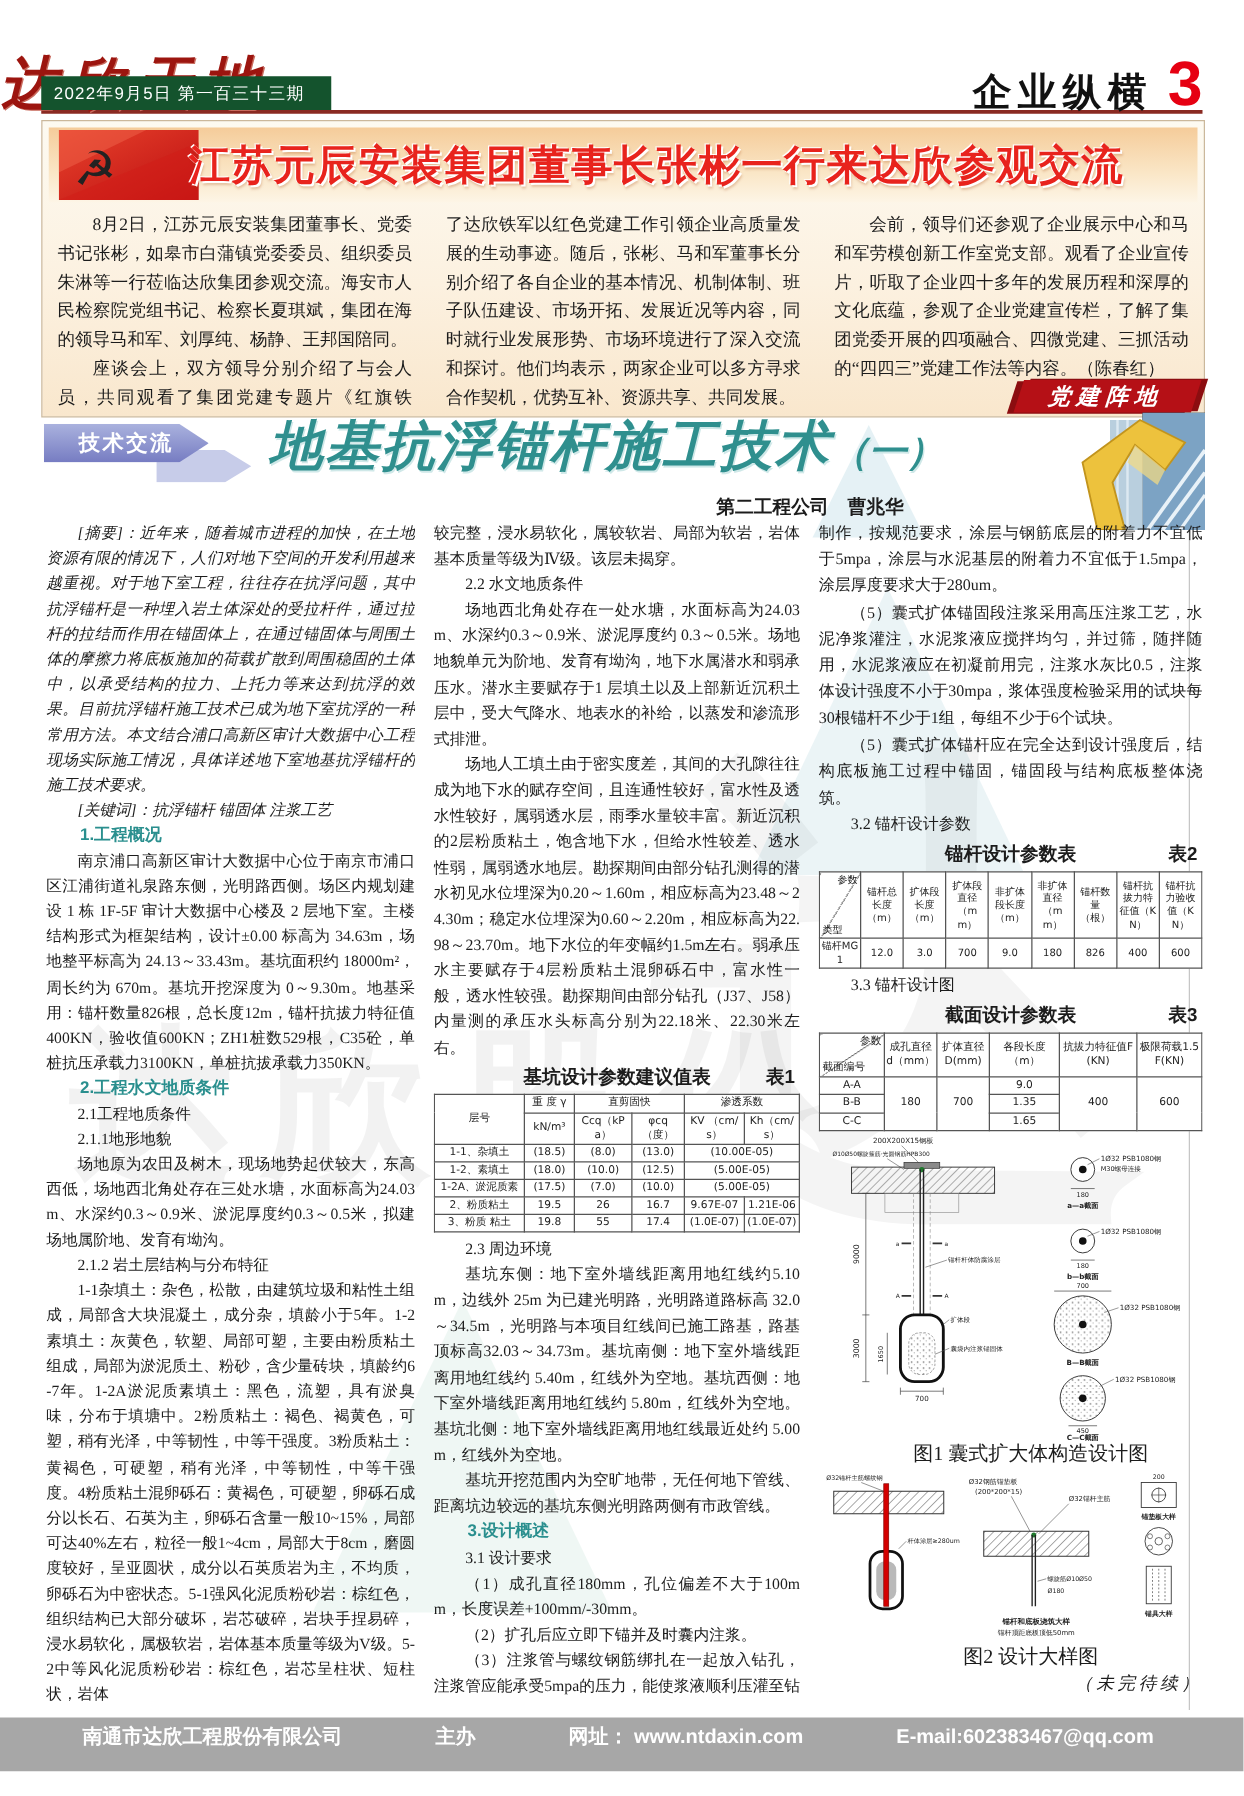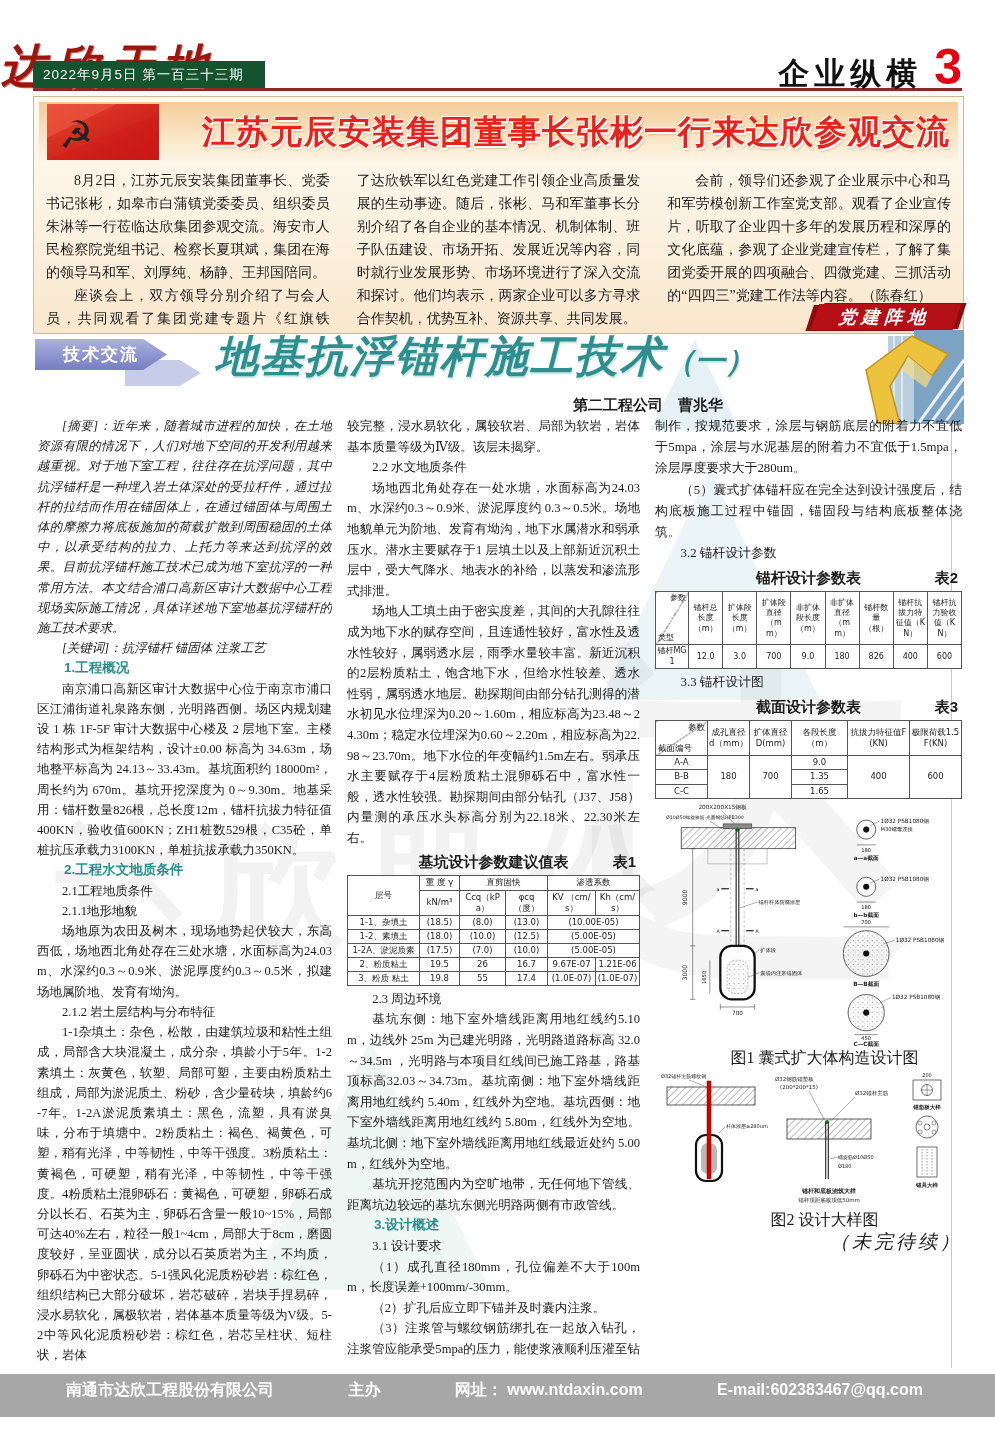--- a/index.html
+++ b/index.html
@@ -25,21 +25,21 @@
   .header-right{position:absolute;right:33px;top:42px;display:flex;align-items:baseline;gap:12px;z-index:2;}
   .section-name{font-size:31px;font-weight:bold;letter-spacing:5px;color:#111;}
   .page-num{font-size:50px;font-weight:bold;color:#e60012;font-family:"Liberation Sans",sans-serif;line-height:1;}
   .header-rule{position:absolute;left:33px;right:33px;top:88px;height:3px;background:#8a2a22;}
   
   .top-article{position:absolute;left:33px;top:96px;width:929px;height:236px;border:1px solid #cbb89b;
                background:linear-gradient(180deg,#fdfaf1 0%,#fcf1e0 55%,#f9e7cd 100%);z-index:1;}
   .headline-banner{position:absolute;left:5px;right:5px;top:5px;height:60px;
                    background:linear-gradient(180deg,#f5cc9a 0%,#fae6c6 60%,#fdf5e6 100%);}
   .flag{position:absolute;left:8px;top:2px;width:112px;height:56px;}
-  .headline{position:absolute;left:112px;right:8px;top:8px;text-align:right;margin:0;
+  .headline{position:absolute;left:112px;right:8px;top:8px;text-align:left;margin:0;
             font-family:"Liberation Sans",sans-serif;font-weight:bold;font-size:33px;color:#e8231d;
             letter-spacing:1px;text-shadow:1.5px 1.5px 0 #fff,-1px -1px 0 #fff,2px 3px 2px rgba(160,60,0,0.25);}
   .top-cols{position:absolute;left:12px;right:12px;top:72px;bottom:6px;display:flex;gap:27px;
             font-size:14px;line-height:23px;text-align:justify;word-break:break-all;}
   .tcol{flex:1;overflow:hidden;position:relative;}
   .tcol p{margin:0;}
   .indent{text-indent:2em;}
   .badge-pjzd{position:absolute;right:6px;bottom:3px;width:142px;height:26px;background:#b51016;color:#fff;
               font:bold 18px/26px "Liberation Sans",sans-serif;text-align:center;letter-spacing:5px;
               transform:skewX(-18deg);box-shadow:-5px 1px 0 #8c0d10,5px -1px 0 #8c0d10;}
@@ -74,21 +74,21 @@
   table.dt{width:100%;border-collapse:collapse;background:#fff;font:8.5px/1.3 "DejaVu Sans",sans-serif;
            text-align:center;color:#222;table-layout:fixed;}
   .dt td{border:1px solid #555;padding:1px 1px;overflow:hidden;}
   .diag{position:relative;height:34px;
         background:linear-gradient(to bottom right,transparent 49.5%,#555 49.5%,#555 50.6%,transparent 50.6%);}
   .diag .a{position:absolute;top:1px;right:2px;}
   .diag .b{position:absolute;bottom:1px;left:2px;}
   
   .fig{display:block;margin:2px auto 0;}
   .figcap{text-align:center;font-size:16px;line-height:22px;margin:1px 0 3px;text-indent:0;}
-  .tbc{text-align:right;font-size:19px;font-style:italic;letter-spacing:3px;margin-right:8px;text-indent:0;}
+  .tbc{text-align:right;font-size:14px;font-style:italic;letter-spacing:3px;margin-right:8px;text-indent:0;}
   
   .footer{position:absolute;left:0;right:0;top:1374px;height:43px;background:#a7a7a7;color:#fff;
           font:bold 16px/31px "Liberation Sans",sans-serif;display:flex;justify-content:space-between;
           padding:0 72px 0 66px;z-index:2;}
   svg text{font-family:"DejaVu Sans",sans-serif;fill:#222;}
 </style>
 </head>
 <body>
 
 <div class="page">
@@ -255,20 +255,21 @@
       <p class="h-num">3.设计概述</p>
       <p>3.1 设计要求</p>
       <p>（1）成孔直径180mm，孔位偏差不大于100mm，长度误差+100mm/-30mm。</p>
       <p>（2）扩孔后应立即下锚并及时囊内注浆。</p>
       <p>（3）注浆管与螺纹钢筋绑扎在一起放入钻孔，注浆管应能承受5mpa的压力，能使浆液顺利压灌至钻孔底部扩底锚固段。</p>
 
     </div>
 
     <div class="col col-r">
       <p class="noind">制作，按规范要求，涂层与钢筋底层的附着力不宜低于5mpa，涂层与水泥基层的附着力不宜低于1.5mpa，涂层厚度要求大于280um。</p>
+      <p>（5）囊式扩体锚固段注浆采用高压注浆工艺，水泥净浆灌注，水泥浆液应搅拌均匀，并过筛，随拌随用，水泥浆液应在初凝前用完，注浆水灰比0.5，注浆体设计强度不小于30mpa，浆体强度检验采用的试块每30根锚杆不少于1组，每组不少于6个试块。</p>
       <p>（5）囊式扩体锚杆应在完全达到设计强度后，结构底板施工过程中锚固，锚固段与结构底板整体浇筑。</p>
       <p>3.2 锚杆设计参数</p>
       <div class="tblt">
         <span>锚杆设计参数表</span>
         <span class="tag">表2</span>
       </div>
       <table class="dt" style="font-size:8px;">
         <tbody>
             <tr>
           <td class="diag" style="height:50px;width:30px;">

